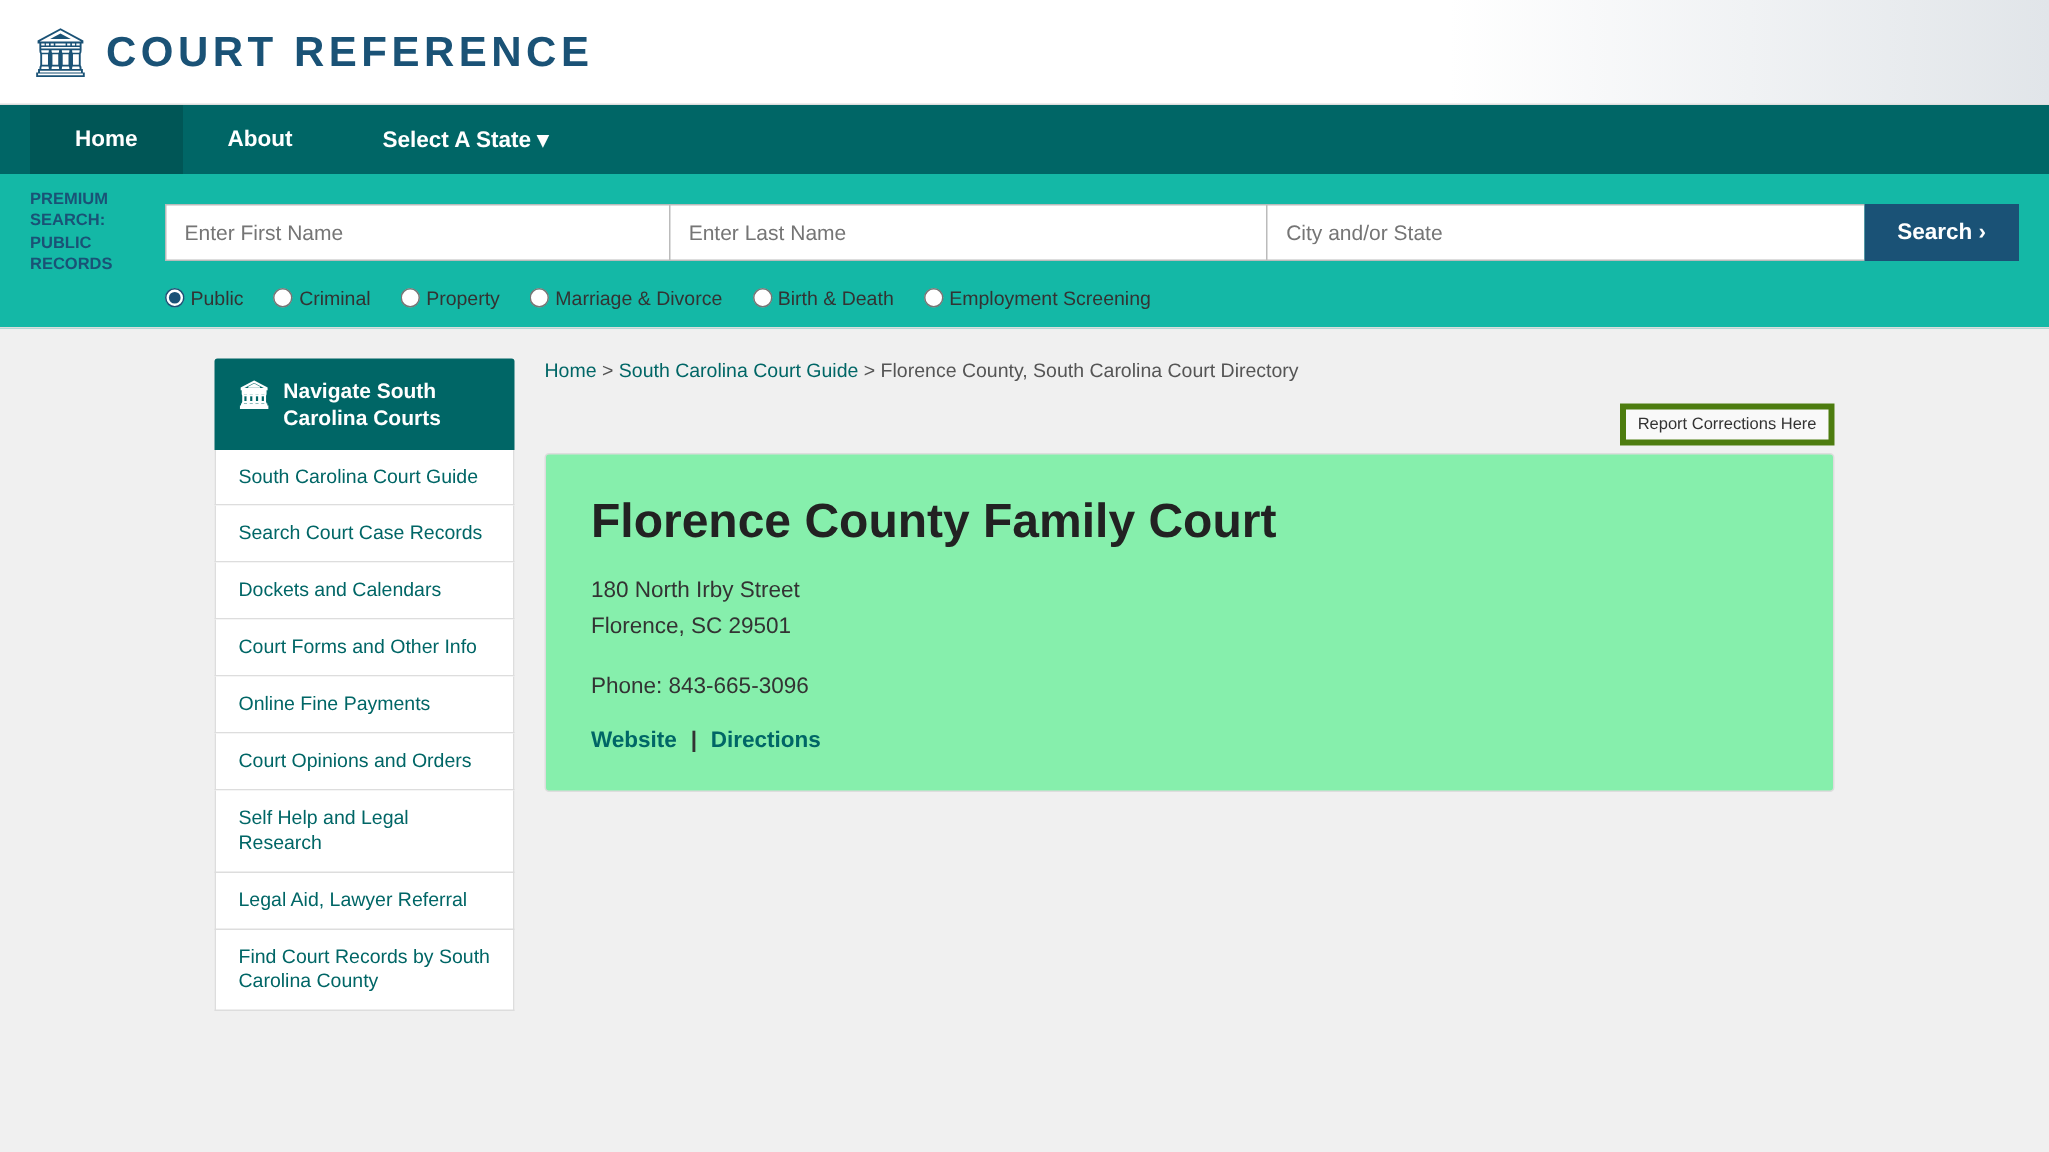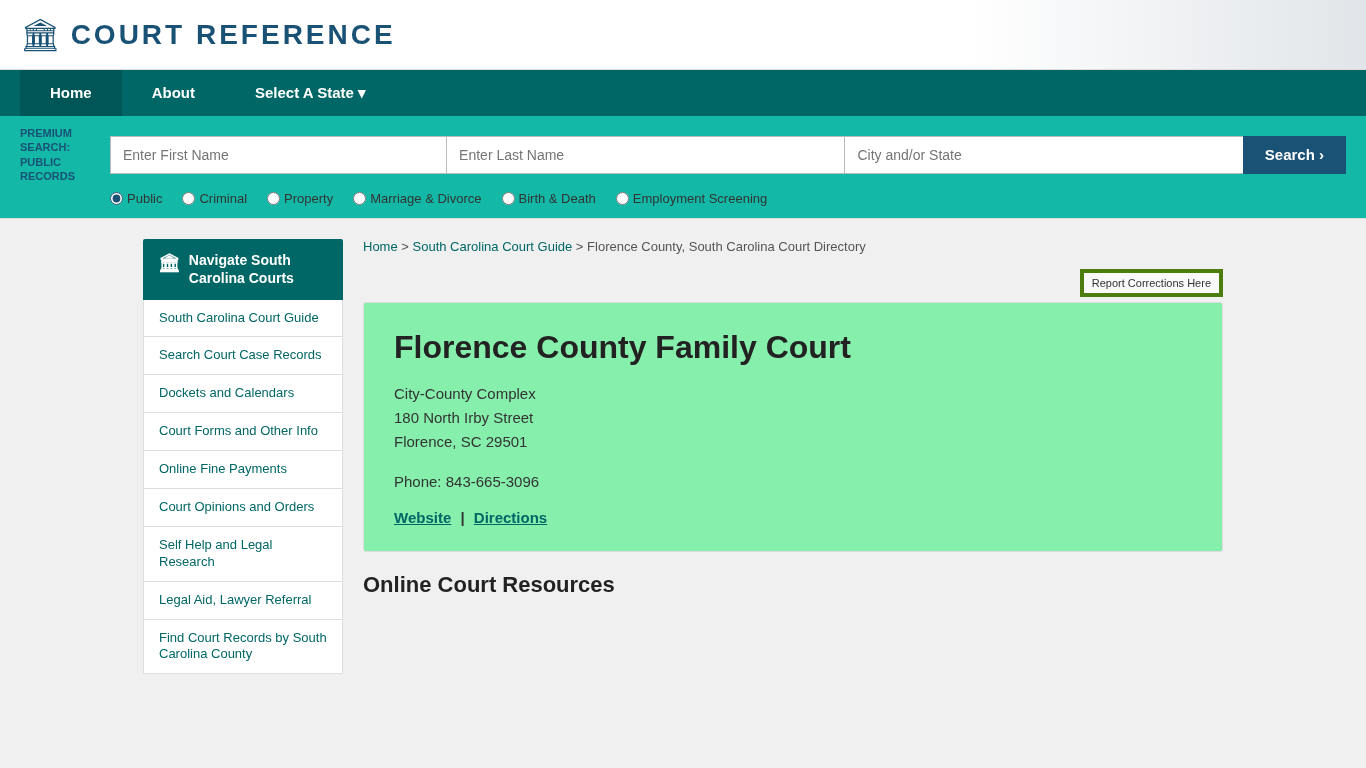--- a/index.html
+++ b/index.html
@@ -219,21 +219,20 @@
       color: #333;
       line-height: 1.7;
       margin-bottom: 15px;
     }
     #court-links {
       font-size: 15px;
       font-weight: bold;
     }
     #court-links a {
       color: #006666;
-      text-decoration: underline;
       cursor: pointer;
     }
     #court-links .sep { color: #333; margin: 0 5px; }
 
     
     #online-resources-title {
       font-size: 22px;
       font-weight: bold;
       color: #222;
       margin-top: 5px;
@@ -318,30 +317,28 @@
       <a>South Carolina Court Guide</a>
       <span> &gt; </span>
       <span>Florence County, South Carolina Court Directory</span>
     </div>
 
     <button id="report-corrections">Report Corrections Here</button>
 
     <div id="court-card">
       <div id="court-title">Florence County Family Court</div>
       <div id="court-address">
-        <div>City-County Complex</div>
         <div>180 North Irby Street</div>
         <div>Florence, SC 29501</div>
       </div>
       <div id="court-phone">
         <div>Phone: 843-665-3096</div>
       </div>
       <div id="court-links">
         <a>Website</a>
         <span class="sep">|</span>
         <a>Directions</a>
       </div>
     </div>
 
-    <div id="online-resources-title">Online Court Resources</div>
 
   </div>
 </div>
 
 </body></html>

